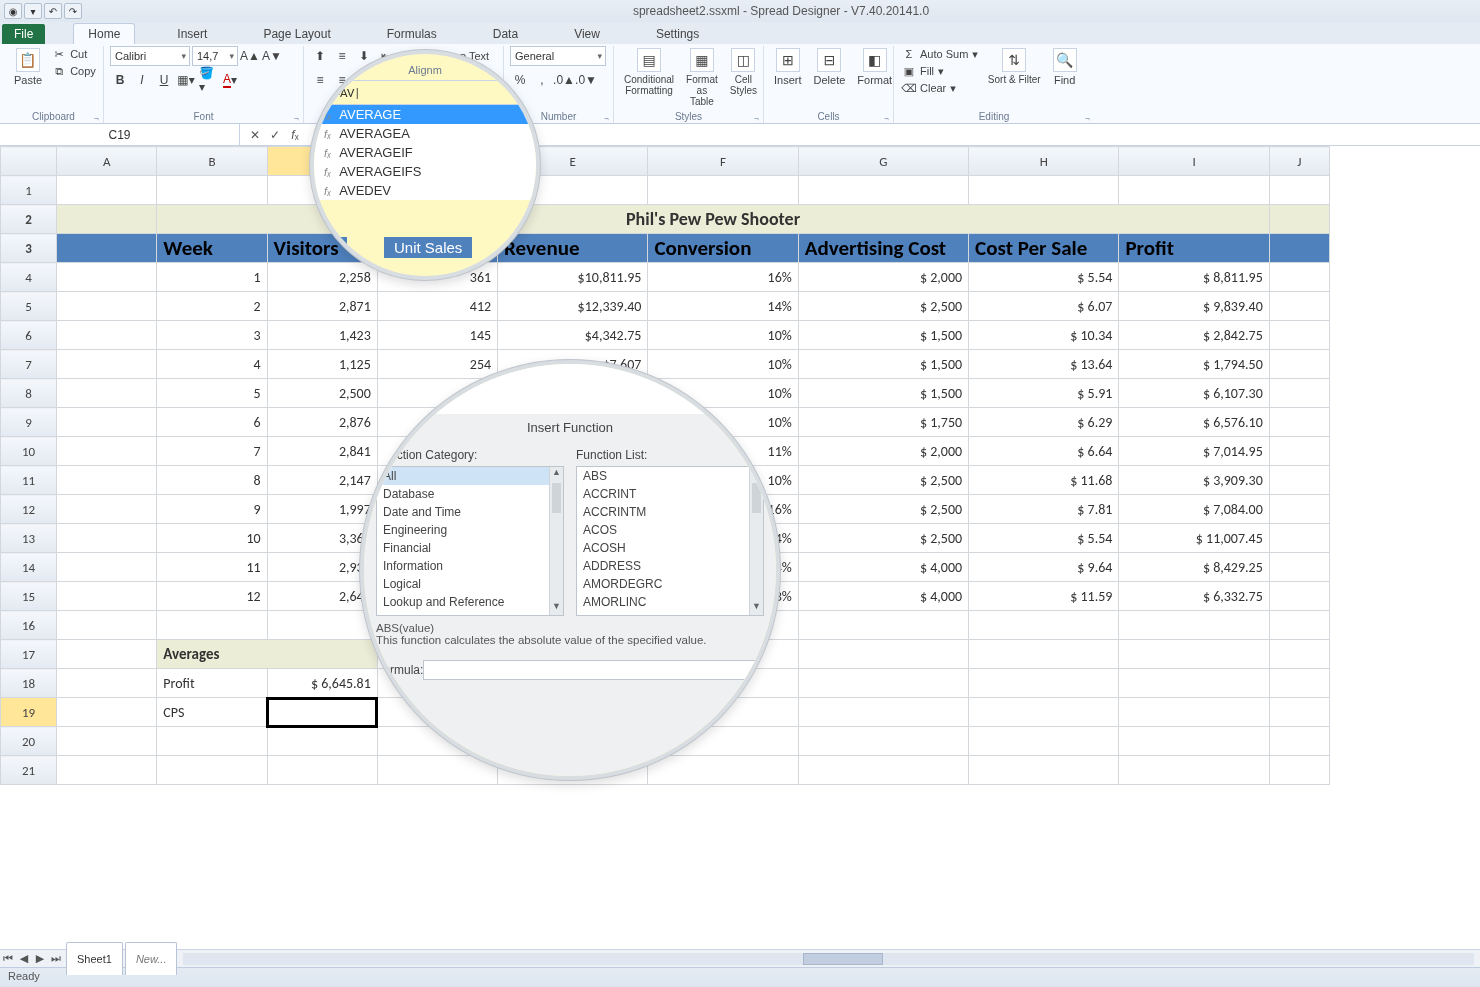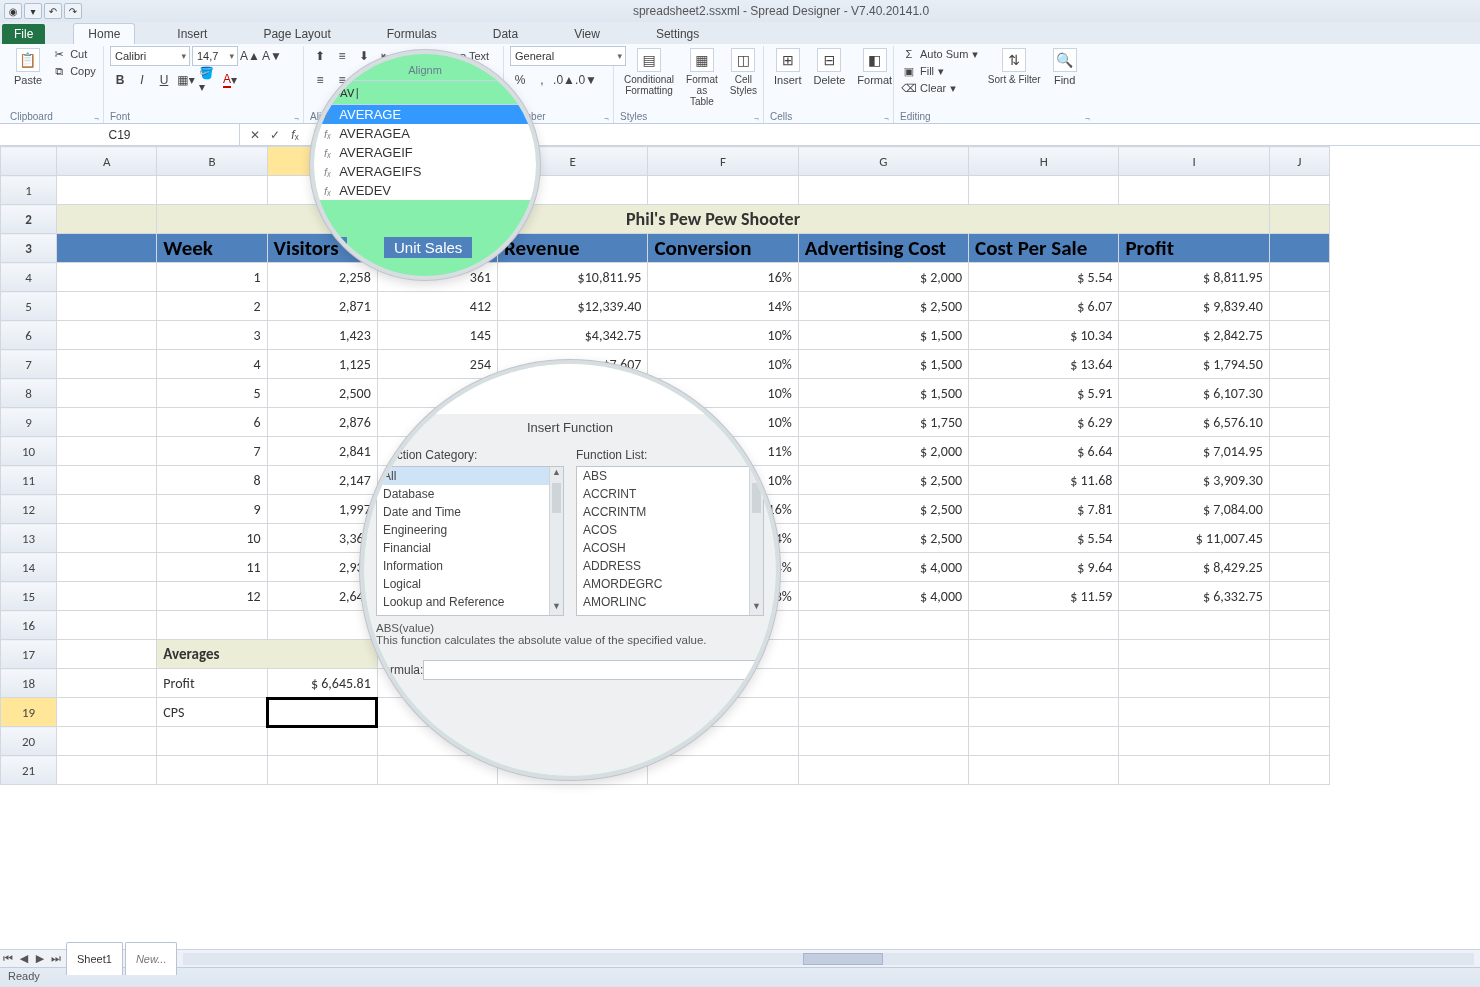--- a/index.html
+++ b/index.html
@@ -14,21 +14,21 @@
 
 .tabbar { height:22px; background:#e4ebf3; display:flex; align-items:flex-end; padding-left:2px;gap:28px; }
 .file-tab { background:#217346; color:#fff; padding:3px 12px; font-size:12px; border-radius:2px 2px 0 0; }
 .tab { padding:3px 14px; font-size:12px; color:#444; cursor:pointer; }
 .tab.active { background:#f7faff; border:1px solid #c0cde0; border-bottom:none; border-radius:3px 3px 0 0; }
 
 
 .ribbon { height:80px; background:#f7faff; border-bottom:1px solid #c0cde0; display:flex; padding:2px 4px 0; }
 .group { border-right:1px solid #d8e0ec; padding:0 6px; display:flex; flex-direction:column; justify-content:space-between; }
 .group-body { display:flex; gap:4px; align-items:flex-start; flex:1; }
-.group-label { text-align:left; font-size:10px; color:#6b7a90; padding:1px 0; position:relative; }
+.group-label { text-align:center; font-size:10px; color:#6b7a90; padding:1px 0; position:relative; }
 .group-label::after { content:"⌐"; position:absolute; right:-2px; bottom:0; font-size:8px; color:#8a9ab0; transform:scaleX(-1); }
 .bigbtn { display:flex; flex-direction:column; align-items:center; gap:2px; padding:2px 4px; font-size:11px; color:#444; cursor:pointer; }
 .bigbtn .ico { width:24px; height:24px; border:1px solid #c8d4e4; background:#fff; display:flex; align-items:center; justify-content:center; font-size:14px; }
 .smallstack { display:flex; flex-direction:column; gap:1px; }
 .smallbtn { display:flex; align-items:center; gap:4px; font-size:11px; color:#444; padding:1px 2px; cursor:pointer; }
 .smallbtn .mico { width:14px; height:14px; display:inline-flex; align-items:center; justify-content:center; font-size:11px; }
 .combo { border:1px solid #bcc9db; background:#fff; height:20px; font-size:11px; padding:0 14px 0 4px; position:relative; display:inline-flex; align-items:center; }
 .combo::after { content:"▾"; position:absolute; right:3px; font-size:9px; color:#666; }
 .btnrow { display:flex; gap:2px; }
 .toolbtn { width:20px; height:20px; border:1px solid transparent; display:flex; align-items:center; justify-content:center; font-size:12px; color:#444; cursor:pointer; }
@@ -59,21 +59,21 @@
 
 .hscroll { height:18px; background:#eef2f7; border-top:1px solid #c8d4e4; display:flex; align-items:center; font-size:11px; }
 .hscroll .navbtn { width:16px; text-align:center; color:#555; cursor:pointer; }
 .sheettab { background:#fff; border:1px solid #b8c4d6; border-bottom:none; padding:10px 10px; margin-left:2px; border-radius:2px 2px 0 0; }
 .sheettab.new { color:#777; font-style:italic; }
 .hscroll .track { flex:1; margin:0 6px; height:12px; background:#dfe6ef; position:relative; }
 .hscroll .thumb { position:absolute; left:48%; top:0; width:80px; height:12px; background:#c2cee0; border:1px solid #a8b6cc; }
 .statusbar { height:36px; background:linear-gradient(#e4ebf3,#d8e2ee); border-top:1px solid #c0cde0; font-size:11px; color:#555; padding:2px 8px; }
 
 
-.lens { position:absolute; border-radius:50%; background:#86efac; border:4px solid #d8dde2; box-shadow:0 0 0 1px #bfc5cc, 0 4px 12px rgba(0,0,0,.15); overflow:hidden; }
+.lens { position:absolute; border-radius:50%; background:#fef9c3; border:4px solid #d8dde2; box-shadow:0 0 0 1px #bfc5cc, 0 4px 12px rgba(0,0,0,.15); overflow:hidden; }
 .lens1 { left:310px; top:50px; width:230px; height:230px; }
 .lens1-inner { position:absolute; left:0; top:0; right:0; padding:6px 0 0 0; }
 .lens1 .align-frag { font-size:11px; color:#6b7a90; text-align:center; padding:4px 0; border-bottom:1px solid #c8d4e4; }
 .lens1 .fxrow { display:flex; align-items:center; height:24px; border-bottom:1px solid #c8d4e4; padding:0 6px; gap:4px; font-size:13px; }
 .lens1 .fxrow .fxsym { font-style:italic; font-weight:bold; color:#555; }
 .lens1 .fxrow .typed { font-family:Calibri; }
 .lens1 .fxrow .typed::after { content:"|"; animation:blink 1s infinite; }
 @keyframes blink { 50% { opacity:0; } }
 .suggest { background:#fff; }
 .suggest .item { padding:2px 10px; font-size:13px; display:flex; gap:8px; align-items:center; }
@@ -191,21 +191,21 @@
         <div class="toolbtn">≡</div>
         <div class="toolbtn">≡</div>
         <div class="toolbtn">≡</div>
       </div>
     </div>
     <div class="group-label">Alignment</div>
   </div>
 
   <div class="group" style="width:110px">
     <div class="group-body" style="flex-direction:column;gap:4px">
-      <div class="combo" style="width:116px">General</div>
+      <div class="combo" style="width:96px">General</div>
       <div class="btnrow">
         <div class="toolbtn">%</div>
         <div class="toolbtn">,</div>
         <div class="toolbtn">.0▲</div>
         <div class="toolbtn">.0▼</div>
       </div>
     </div>
     <div class="group-label">Number</div>
   </div>
 

